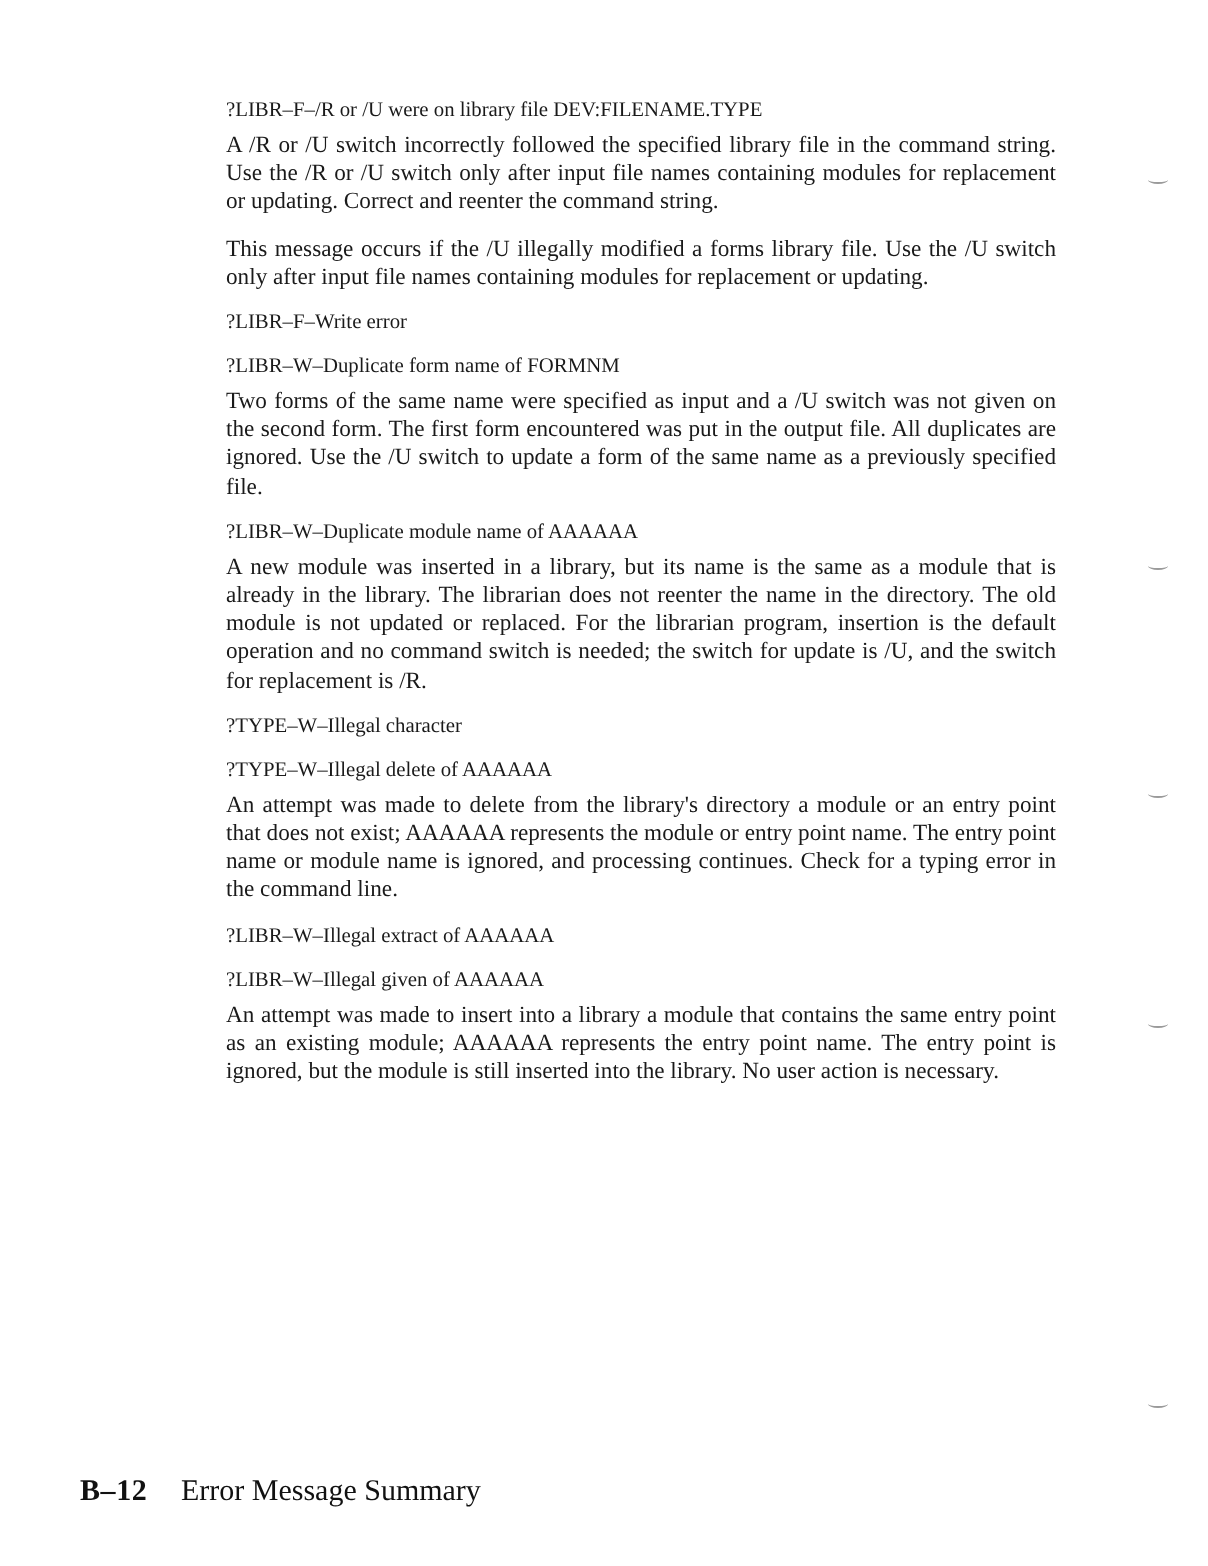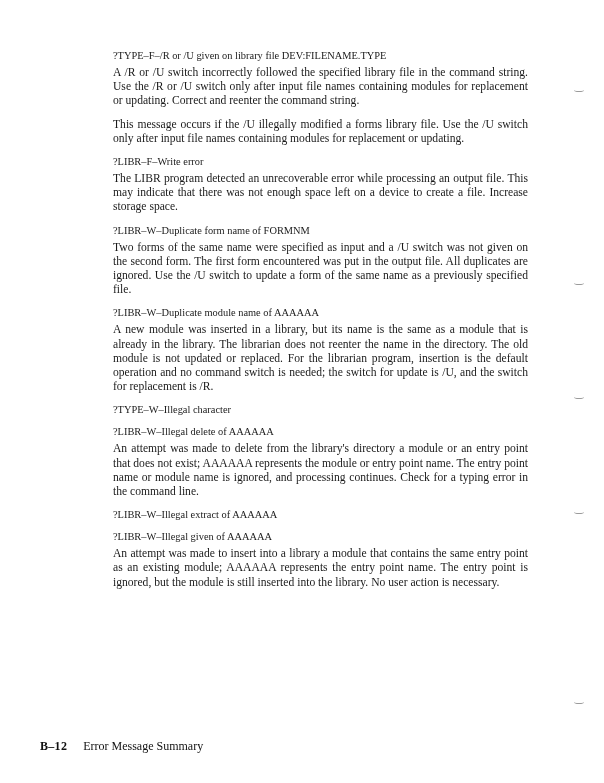--- a/index.html
+++ b/index.html
@@ -12,57 +12,56 @@
     .entry { margin: 0 0 9px 0; }
     .msg-title {
       font-size: 10.4px; line-height: 13px; margin: 0 0 4px 0; color: #1a1a1a;
     }
     .msg-body {
       font-size: 11.6px; line-height: 14.2px; margin: 0;
       text-align: justify; text-align-last: left; hyphens: manual;
     }
     .footer {
       position: absolute; left: 40px; top: 739px;
-      font-size: 12px; line-height: 14px; color: #111;
+      font-size: 15px; line-height: 14px; color: #111;
     }
     .footer .pageno { font-weight: bold; margin-right: 13px; letter-spacing: 0.3px; }
     .margin-mark {
       position: absolute; left: 574px; width: 10px; height: 3px;
       border-bottom: 1px solid #9a9a9a; border-radius: 0 0 50% 50%;
     }
   </style>
 </head>
 <body>
 
 <div class="page">
   <div class="content">
     <div class="entry">
-      <p class="msg-title">?TYPE–F–/R or /U given on library file DEV:FILENAME.TYPE</p>
+      <p class="msg-title">?LIBR–F–/R or /U were on library file DEV:FILENAME.TYPE</p>
       <p class="msg-body">A /R or /U switch incorrectly followed the specified library file in the command string. Use the /R or /U switch only after input file names containing modules for replacement or updating. Correct and reenter the command string.</p>
     </div>
     <div class="entry">
       <p class="msg-body">This message occurs if the /U illegally modified a forms library file. Use the /U switch only after input file names containing modules for replacement or updating.</p>
     </div>
     <div class="entry">
       <p class="msg-title">?LIBR–F–Write error</p>
-      <p class="msg-body">The LIBR program detected an unrecoverable error while processing an output file. This may indicate that there was not enough space left on a device to create a file. Increase storage space.</p>
     </div>
     <div class="entry">
       <p class="msg-title">?LIBR–W–Duplicate form name of FORMNM</p>
       <p class="msg-body">Two forms of the same name were specified as input and a /U switch was not given on the second form. The first form encountered was put in the output file. All duplicates are ignored. Use the /U switch to update a form of the same name as a previously specified file.</p>
     </div>
     <div class="entry">
       <p class="msg-title">?LIBR–W–Duplicate module name of AAAAAA</p>
       <p class="msg-body">A new module was inserted in a library, but its name is the same as a module that is already in the library. The librarian does not reenter the name in the directory. The old module is not updated or replaced. For the librarian program, insertion is the default operation and no command switch is needed; the switch for update is /U, and the switch for replace­ment is /R.</p>
     </div>
     <div class="entry">
       <p class="msg-title">?TYPE–W–Illegal character</p>
     </div>
     <div class="entry">
-      <p class="msg-title">?LIBR–W–Illegal delete of AAAAAA</p>
+      <p class="msg-title">?TYPE–W–Illegal delete of AAAAAA</p>
       <p class="msg-body">An attempt was made to delete from the library's directory a module or an entry point that does not exist; AAAAAA represents the module or entry point name. The entry point name or module name is ignored, and process­ing continues. Check for a typing error in the command line.</p>
     </div>
     <div class="entry">
       <p class="msg-title">?LIBR–W–Illegal extract of AAAAAA</p>
     </div>
     <div class="entry">
       <p class="msg-title">?LIBR–W–Illegal given of AAAAAA</p>
       <p class="msg-body">An attempt was made to insert into a library a module that contains the same entry point as an existing module; AAAAAA represents the entry point name. The entry point is ignored, but the module is still inserted into the library. No user action is necessary.</p>
     </div>
   </div>

